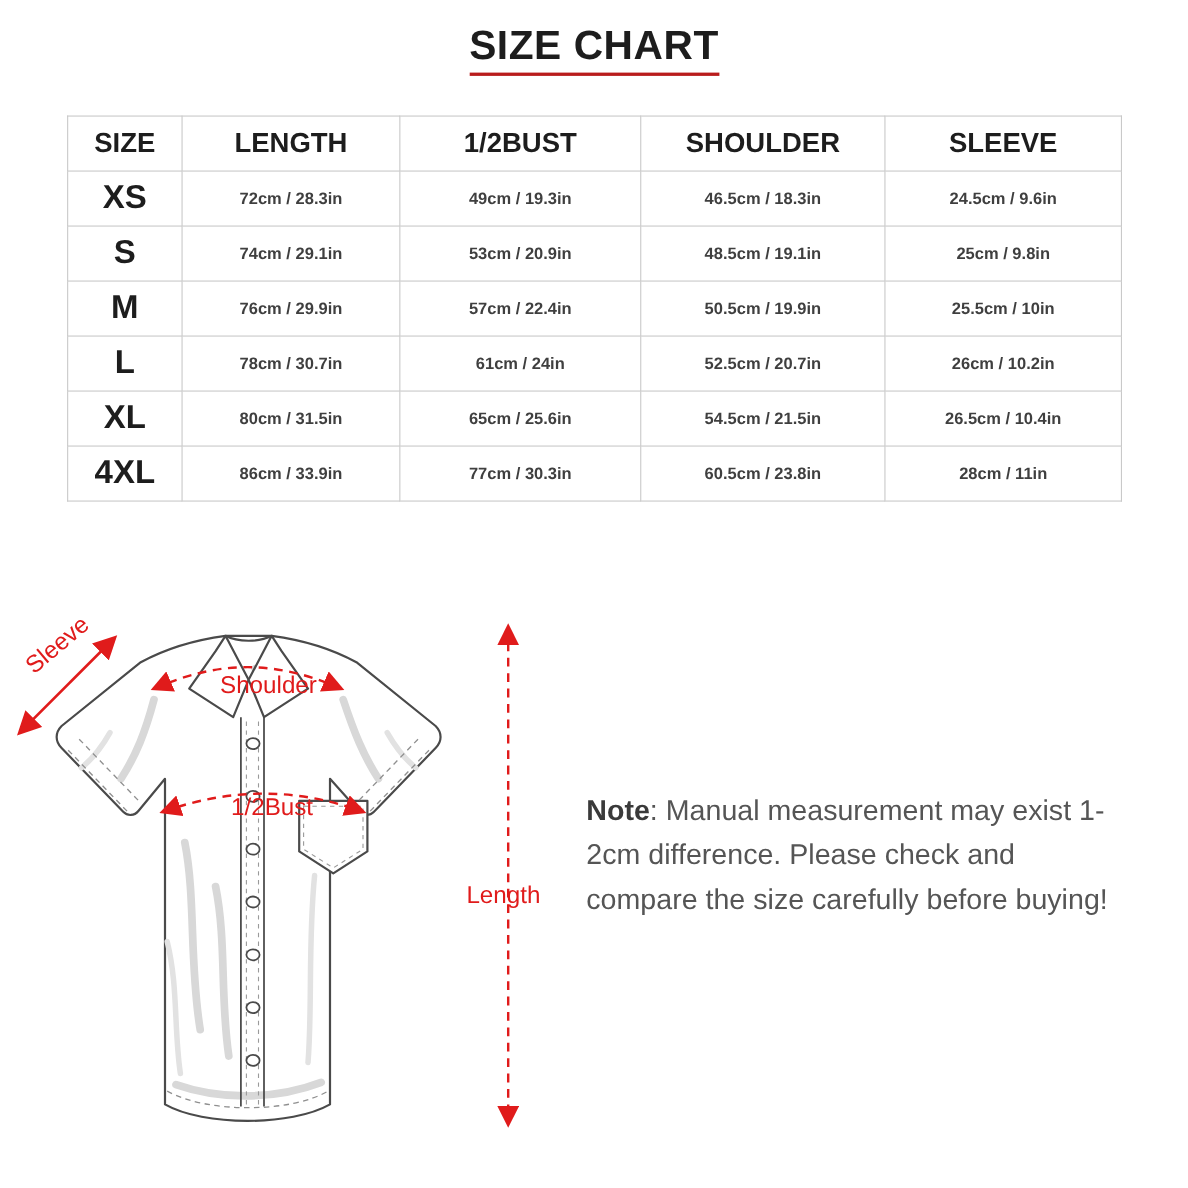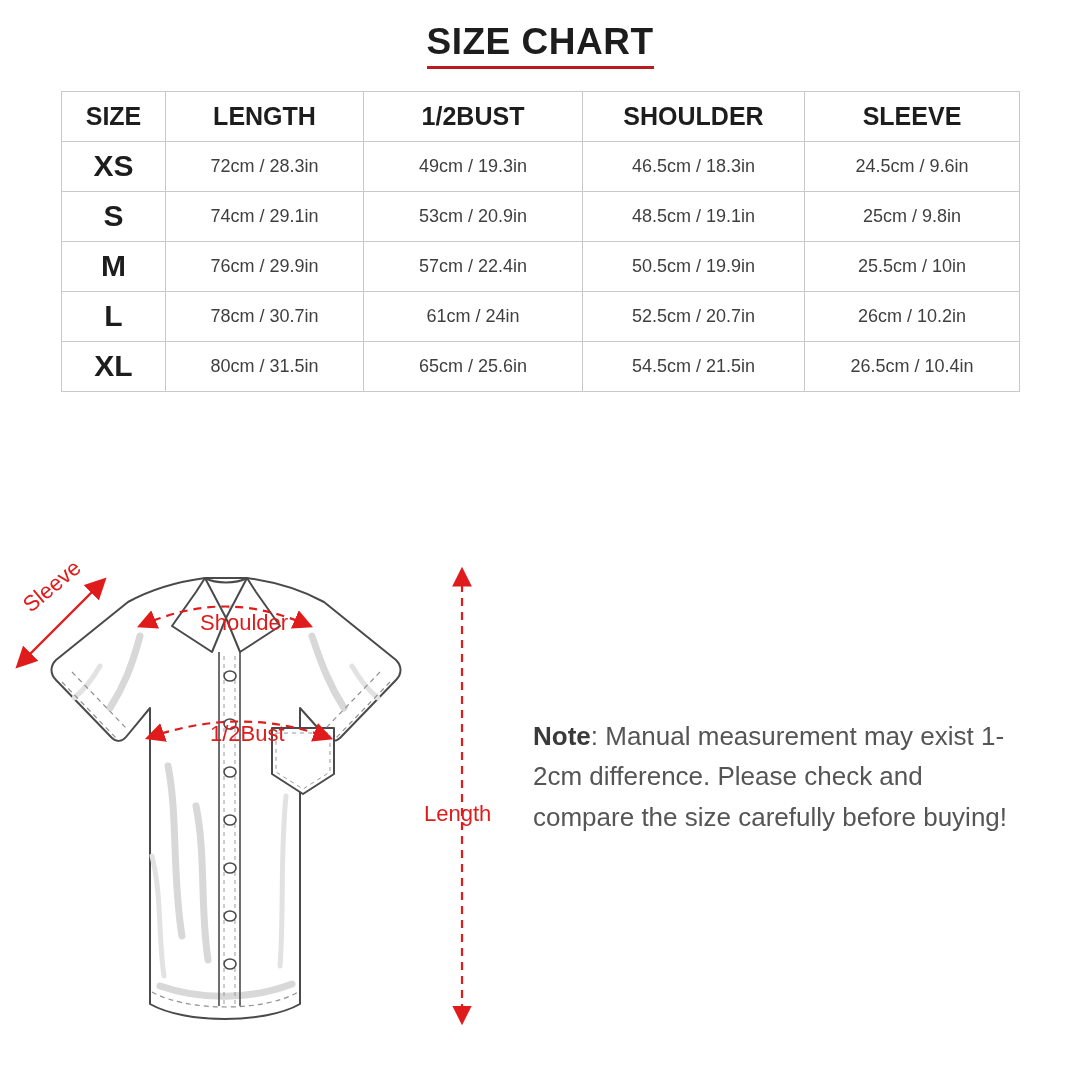--- a/index.html
+++ b/index.html
@@ -28,21 +28,21 @@
     font-weight: bold;
     letter-spacing: 0.5px;
     color: #1d1d1d;
     border-bottom: 3px solid #b91c1c;
     padding-bottom: 3px;
     line-height: 1.1;
   }
 
   
   .table-wrap {
-    margin: 22px auto 0 auto;
+    margin: 36px auto 0 auto;
     width: 958px;
   }
   table.size-chart {
     border-collapse: collapse;
     width: 100%;
     table-layout: fixed;
   }
   table.size-chart th,
   table.size-chart td {
     border: 1px solid #c9c9c9;
@@ -50,22 +50,22 @@
     color: #3a3a3a;
   }
   table.size-chart thead th {
     height: 47px;
     font-size: 25px;
     font-weight: bold;
     color: #1d1d1d;
   }
   table.size-chart tbody td {
     height: 47px;
-    font-size: 18px;
-    font-weight: normal;
+    font-size: 15px;
+    font-weight: bold;
     color: #3f3f3f;
   }
   table.size-chart tbody td.size-cell {
     font-size: 30px;
     font-weight: bold;
     color: #1d1d1d;
   }
   col.c-size    { width: 104px; }
   col.c-length  { width: 198px; }
   col.c-bust    { width: 219px; }
@@ -189,20 +189,27 @@
         <td>61cm / 24in</td>
         <td>52.5cm / 20.7in</td>
         <td>26cm / 10.2in</td>
       </tr>
       <tr>
         <td class="size-cell">XL</td>
         <td>80cm / 31.5in</td>
         <td>65cm / 25.6in</td>
         <td>54.5cm / 21.5in</td>
         <td>26.5cm / 10.4in</td>
+      </tr>
+      <tr>
+        <td class="size-cell">4XL</td>
+        <td>86cm / 33.9in</td>
+        <td>77cm / 30.3in</td>
+        <td>60.5cm / 23.8in</td>
+        <td>28cm / 11in</td>
       </tr>
     </tbody>
   </table>
 </div>
 
 <div class="lower">
 
   <div class="shirt-area">
     <svg class="shirt-svg" width="520" height="524" viewBox="0 0 520 524">
 

